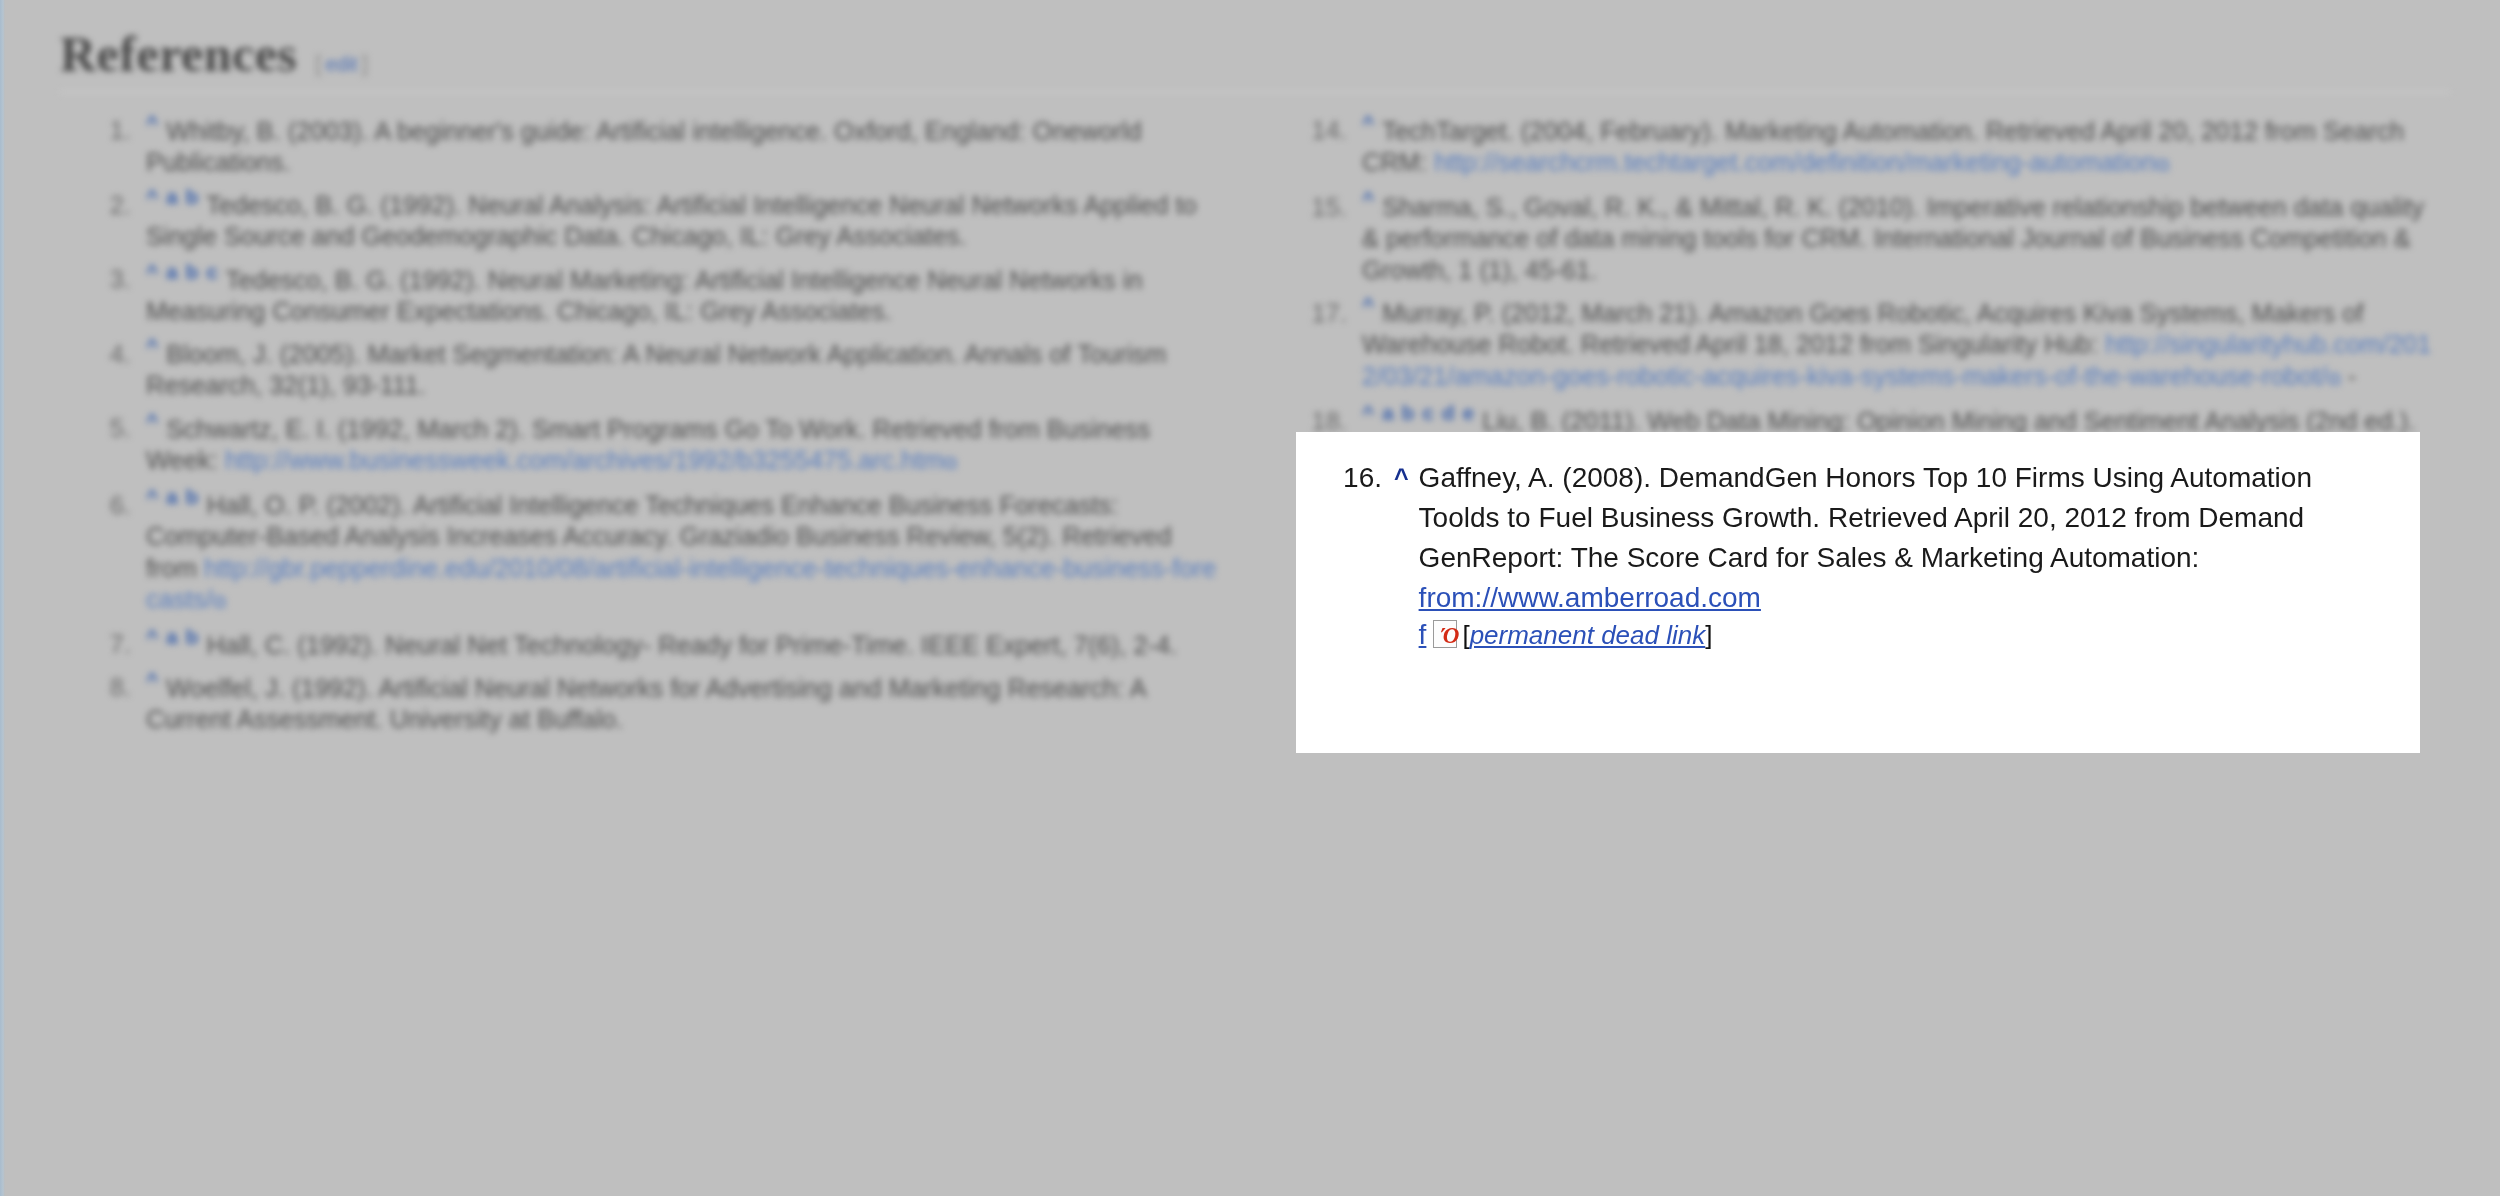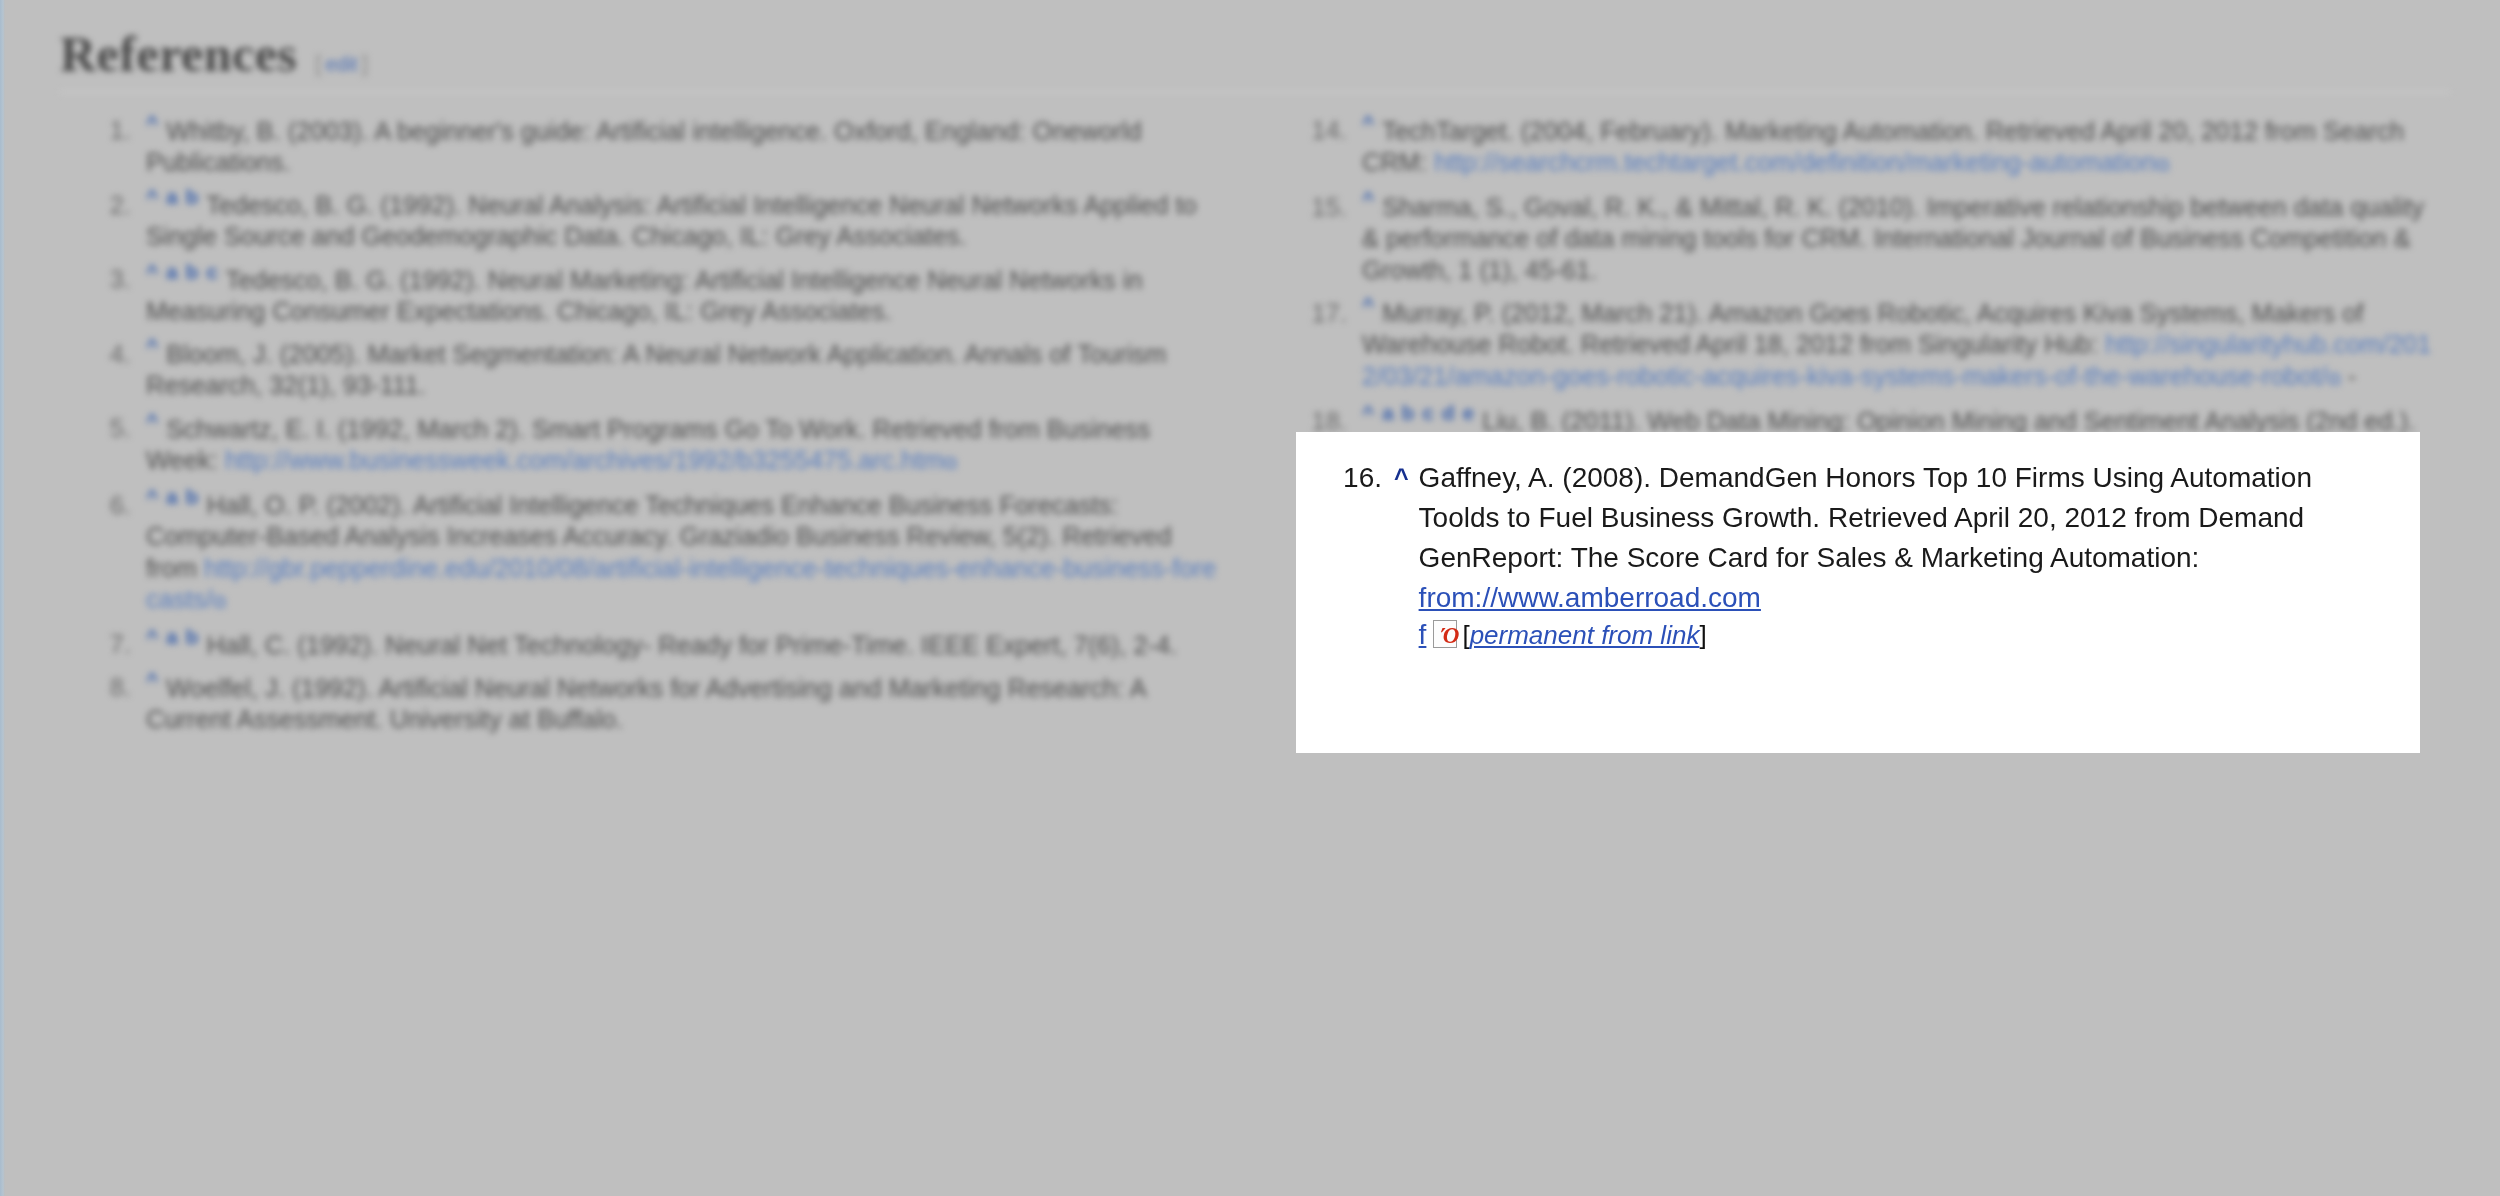--- a/index.html
+++ b/index.html
@@ -265,19 +265,19 @@
       <div class="hl-body">
         <span class="hl-citation">Gaffney, A. (2008). DemandGen Honors Top 10 Firms Using Automation Toolds to Fuel Business Growth. Retrieved April 20, 2012 from Demand GenReport: The Score Card for Sales &amp; Marketing Automation:</span>
         <a class="hl-url" href="#">from://www.amberroad.com</a>
         <div class="hl-lastline">
           <a class="hl-url-tail" href="#">f</a>
           <span class="pdf-icon">
             <span class="page"></span>
             <span class="swirl">Ό</span>
           </span>
           <span class="dead-bracket">[</span>
-            <a class="dead-link" href="#">permanent from link</a>
+            <a class="dead-link" href="#">permanent dead link</a>
             <span class="dead-bracket">]</span>
         </div>
       </div>
     </div>
   </div>
 </div>
 
 </body></html>

